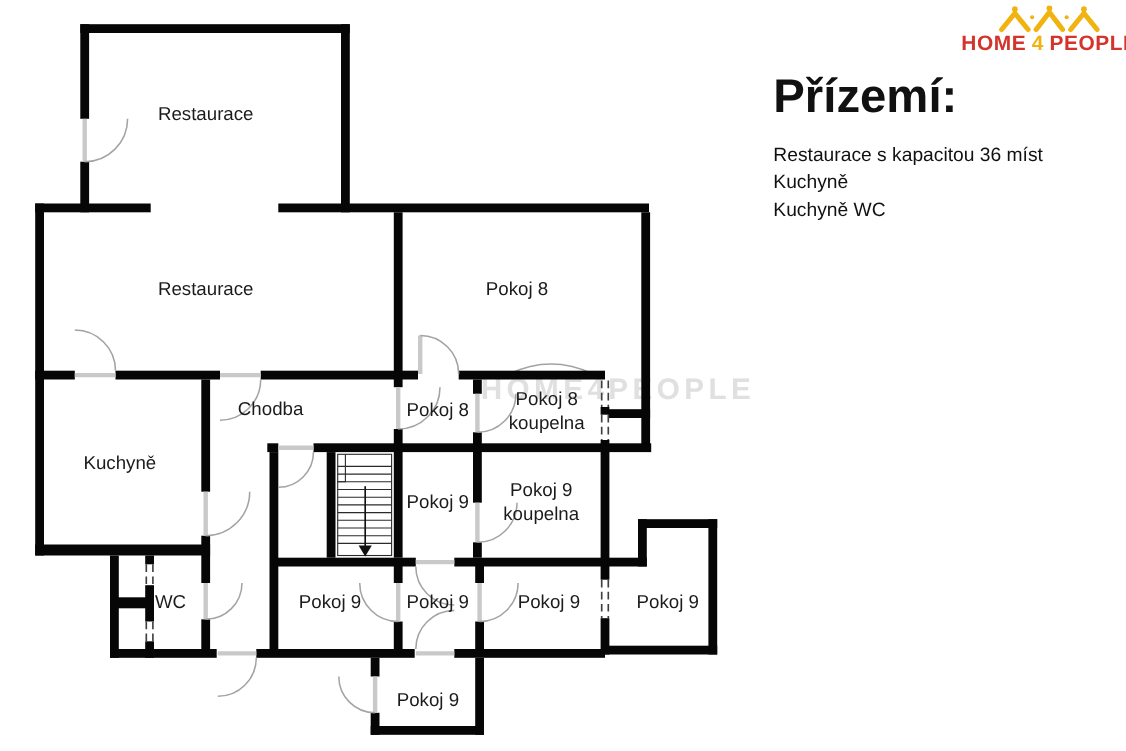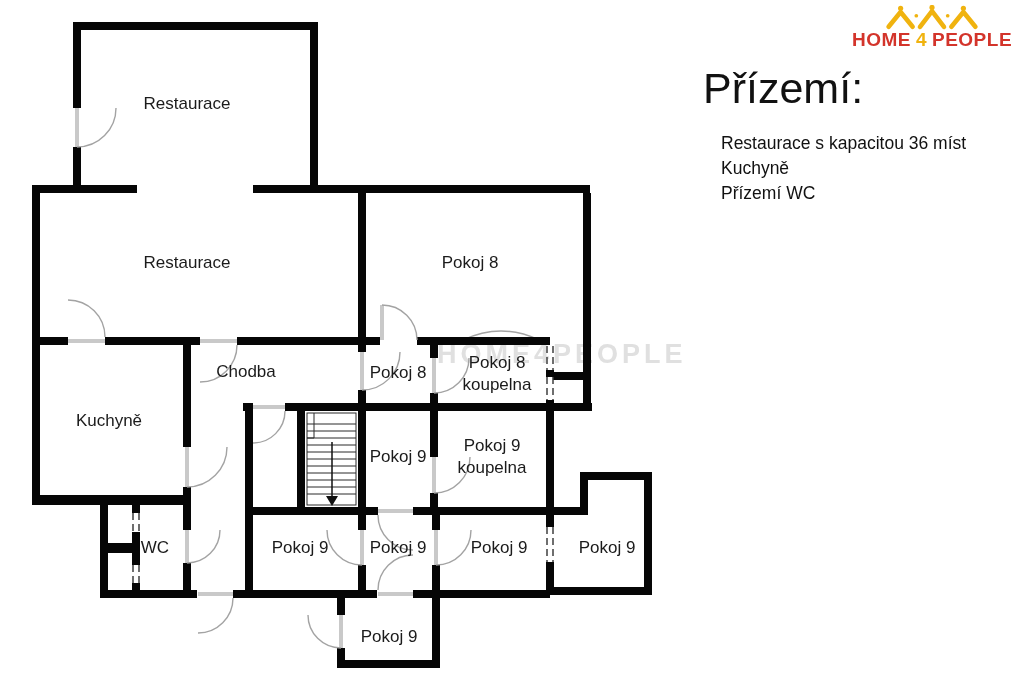--- a/index.html
+++ b/index.html
@@ -7,23 +7,23 @@
     width:1024px;height:683px;position:relative;overflow:hidden;
     background:#ffffff;font-family:"Liberation Sans",sans-serif;
   }
   #plan{position:absolute;left:0;top:0;width:1024px;height:683px}
   #plan .rlabel{fill:#1b1b1b;font-size:17px;text-anchor:middle;font-family:"Liberation Sans",sans-serif}
   #plan .arc{fill:none;stroke:#a3a3a3;stroke-width:1.4}
   #plan .leaf{stroke:#c9c9c9;stroke-width:4}
   #plan .dash{stroke:#3f3f3f;stroke-width:1.5;stroke-dasharray:7 4}
   #plan .wm{fill:#e0e0e0;font-size:27px;font-weight:bold;letter-spacing:4px;font-family:"Liberation Sans",sans-serif}
   .panel{position:absolute;left:703px;top:64px;color:#111}
-  .panel h1{font-size:43px;font-weight:400;margin:0 0 15px 0}
-  #legend{list-style:none;margin:18px;padding:0;font-size:17.5px;line-height:25px;color:#111}
-  .logo{position:absolute;top:5px;right:26px;width:132px;text-align:center}
+  .panel h1{font-size:43px;font-weight:700;margin:0 0 15px 0}
+  #legend{list-style:none;margin:0;padding:0;font-size:17.5px;line-height:25px;color:#111}
+  .logo{position:absolute;top:5px;right:4px;width:132px;text-align:center}
   .crown{width:96px;height:27px;display:block;margin:0 auto -3px auto}
   .logotext{font-size:19px;font-weight:700;letter-spacing:.5px;display:flex;gap:5px;justify-content:center}
 </style>
 </head>
 <body>
 
 <div>
 
   <svg id="plan" viewBox="0 0 1024 683">
       <text x="437" y="363" class="wm">HOME4PEOPLE</text>
@@ -154,21 +154,21 @@
       <text x="499" y="553" class="rlabel">Pokoj 9</text>
       <text x="607" y="553" class="rlabel">Pokoj 9</text>
       <text x="389" y="642" class="rlabel">Pokoj 9</text>
     </svg>
 
   <div class="panel">
     <h1>Přízemí:</h1>
     <ul id="legend">
         <li>Restaurace s kapacitou 36 míst</li>
         <li>Kuchyně</li>
-        <li>Přízemí WC</li>
+        <li>Kuchyně WC</li>
       </ul>
   </div>
 
   <div class="logo">
     <svg class="crown" viewBox="0 0 104 28" style="color: rgb(240, 179, 15);">
       <path d="M5,23 L18,7 L31,23" fill="none" stroke="currentColor" stroke-width="5" stroke-linecap="round" stroke-linejoin="round"></path>
       <path d="M39,23 L52,6 L65,23" fill="none" stroke="currentColor" stroke-width="5" stroke-linecap="round" stroke-linejoin="round"></path>
       <path d="M73,23 L86,7 L99,23" fill="none" stroke="currentColor" stroke-width="5" stroke-linecap="round" stroke-linejoin="round"></path>
       <circle cx="18" cy="3" r="2.8" fill="currentColor"></circle>
       <circle cx="52" cy="2" r="2.8" fill="currentColor"></circle>

